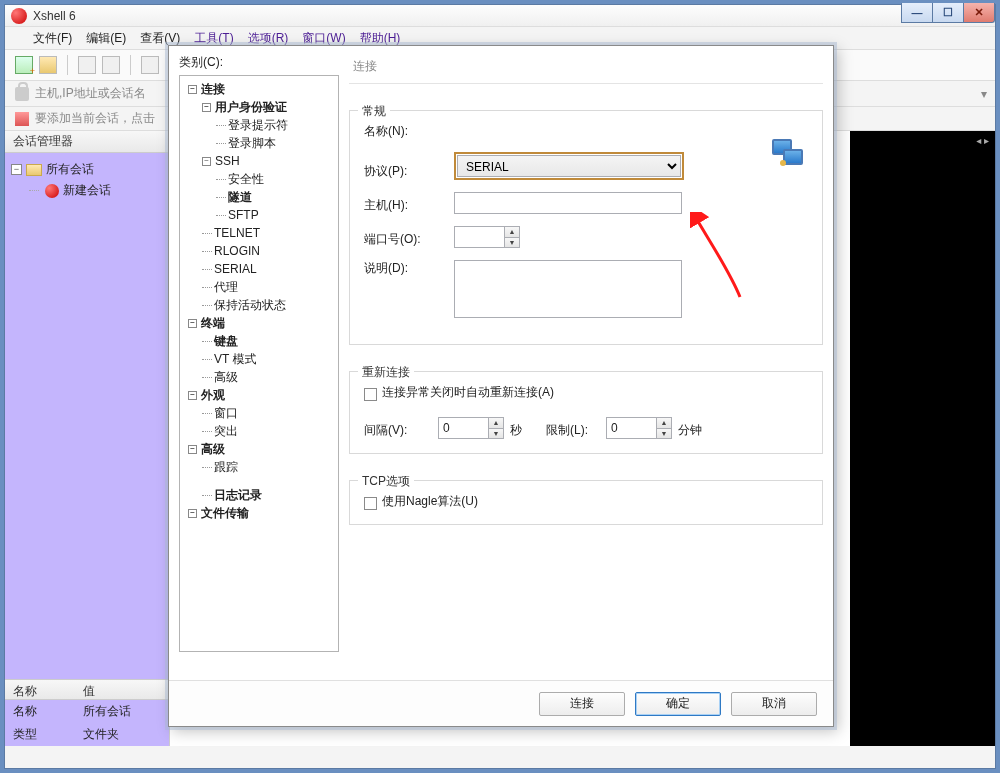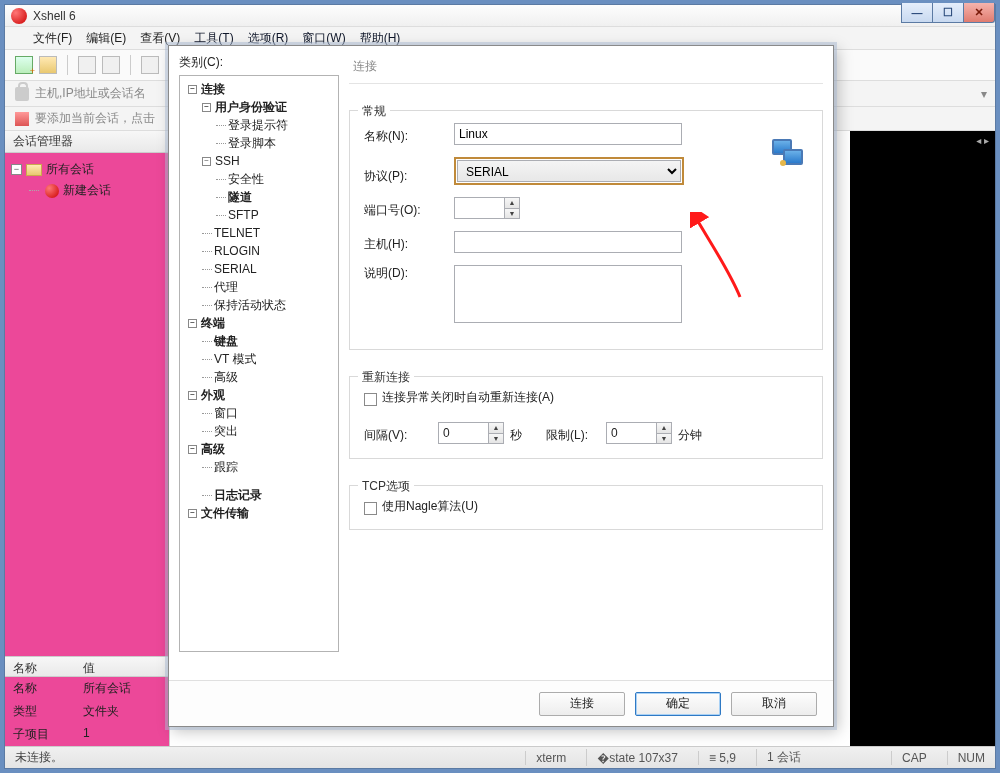--- a/index.html
+++ b/index.html
@@ -12,38 +12,38 @@
 .titlebar .title { font-size: 12px; color: #333; }
 .winbtns { position: absolute; right: 0; top: -2px; display: flex; }
 .winbtn { width: 32px; height: 20px; background: linear-gradient(#e5eefb,#c8d9f0); border: 1px solid #5b7aa3; border-top: none; margin-left: -1px; display:flex; align-items:center; justify-content:center; color:#2a4a7a; font-weight:bold; font-size:11px; }
 .winbtn.close { background: linear-gradient(#f6b4ad,#e07b6f); border-radius: 0 0 3px 0; color:#7a1a0a; }
 .winbtn.min::after { content:"—"; }
 .winbtn.max::after { content:"☐"; }
 .winbtn.close::after { content:"✕"; }
 
 .menubar { height: 22px; display:flex; align-items:center; padding-left:28px; gap:14px; background:#f4f4f4; }
 .menubar span { font-size:12px; color:#222; }
-.menubar .cut { color:#0f172a;text-align:center; }
+.menubar .cut { color:#4c1d95;text-align:center; }
 
 .toolbar-row { height: 32px; border-top:1px solid #ddd; border-bottom:1px solid #ddd; display:flex; align-items:center; padding-left:10px; gap:6px; background:#fafafa; }
 .tb-icon { width:18px; height:18px; border:1px solid #bbb; background:#f0f0f0; }
 .tb-add { background: linear-gradient(#dfe,#beb); border-color:#6a6; position:relative; }
 .tb-add::after { content:"+"; position:absolute; right:-3px; bottom:-3px; font-size:9px; color:#d60; }
 .tb-sep { width:1px; height:20px; background:#ccc; margin:0 4px; }
 .tb-folder { background:linear-gradient(#ffe9b3,#e9c870); }
 
 .addr-row { height:26px; border-bottom:1px solid #ddd; display:flex; align-items:center; padding-left:10px; gap:6px; color:#888; }
 .lock-icon { width:14px; height:14px; background:#ccc; border-radius:2px; position:relative; }
 .lock-icon::before { content:""; position:absolute; top:-5px; left:3px; width:6px; height:6px; border:2px solid #ccc; border-bottom:none; border-radius:4px 4px 0 0; }
 
 .hint-row { height:24px; display:flex; align-items:center; padding-left:10px; gap:6px; color:#888; border-bottom:1px solid #ddd; }
 .flag-icon { width:14px; height:14px; background:linear-gradient(#f99,#d55); }
 
 .body-split { display:flex; height: calc(100% - 22px - 22px - 32px - 26px - 24px - 22px); }
-.left-pane { width: 165px; border-right:1px solid #ccc; background:#ec4899; display:flex; flex-direction:column; }
+.left-pane { width: 165px; border-right:1px solid #ccc; background:#c4b5fd; display:flex; flex-direction:column; }
 .pane-title { height:22px; background:linear-gradient(#f7f7f7,#e9e9e9); border-bottom:1px solid #ccc; padding-left:8px; display:flex; align-items:center; font-size:12px; color:#333; }
 .tree { flex:1; padding:6px; }
 .tree-row { display:flex; align-items:center; gap:4px; padding:2px 0; font-size:12px; color:#222; }
 .tree-row .tw { width:11px; height:11px; border:1px solid #888; background:#fff; display:flex; align-items:center; justify-content:center; font-size:9px; line-height:1; color:#555; }
 .tree-folder { width:16px; height:12px; background:linear-gradient(#ffe9b3,#e9c870); border:1px solid #caa94d; }
 .tree-sess { width:14px; height:14px; border-radius:50%; background:radial-gradient(circle at 30% 30%,#f77,#c00); }
 .left-props { border-top:1px solid #ccc; }
 .prop-header { background:linear-gradient(#f7f7f7,#e9e9e9); border-bottom:1px solid #ccc; height:20px; }
 .prop-row { display:flex; font-size:12px; padding:3px 8px; }
 .prop-row .k { width:70px; color:#222; }
@@ -176,43 +176,29 @@
           <div class="v">值</div>
         </div>
         <div class="prop-row">
             <div class="k">名称</div>
             <div class="v">所有会话</div>
           </div>
         <div class="prop-row">
             <div class="k">类型</div>
             <div class="v">文件夹</div>
           </div>
-        <div class="prop-row">
-            <div class="k">子项目</div>
-            <div class="v">1</div>
-          </div>
       </div>
     </div>
 
     <div class="right-pane">
       <div class="right-inner-white"></div>
       <div class="tab-arrows">◂ ▸</div>
     </div>
   </div>
 
-  <div class="statusbar">
-    <div class="s-left">未连接。</div>
-    <div class="s-item">xterm</div>
-    <div class="s-item">�state 107x37</div>
-    <div class="s-item">≡ 5,9</div>
-    <div class="s-item">1 会话</div>
-    <div class="s-item" style="width:50px"></div>
-    <div class="s-item">CAP</div>
-    <div class="s-item">NUM</div>
-  </div>
 </div>
 
 <div class="dialog">
 
   <div class="dlg-body">
     <div class="cat-col">
       <div class="cat-label">类别(C):</div>
       <div class="cat-tree">
         <div class="ct-row bold">
             <span class="sp0"></span>
@@ -343,43 +329,42 @@
 
       <div class="fieldset" style="position:relative;">
         <div class="legend">常规</div>
         <div class="computer-icon">
           <div class="mon"></div>
             <div class="mon2"></div>
             <div class="link"></div>
         </div>
         <div class="frow">
           <div class="lbl">名称(N):</div>
-          <input type="text" value="Linux" style="">
         </div>
         <div class="frow">
           <div class="lbl">协议(P):</div>
           <div class="proto-wrap">
             <select>
               <option>SERIAL</option>
             </select>
           </div>
+        </div>
+        <div class="frow">
+          <div class="lbl">主机(H):</div>
+          <input type="text" value="" style="">
         </div>
         <div class="frow">
           <div class="lbl">端口号(O):</div>
           <div class="numbox">
             <span></span>
             <div class="spin">
                 <div>▲</div>
                 <div>▼</div>
               </div>
           </div>
-        </div>
-        <div class="frow">
-          <div class="lbl">主机(H):</div>
-          <input type="text" value="" style="">
         </div>
         <div class="frow" style="align-items:flex-start;">
           <div class="lbl">说明(D):</div>
           <textarea style=""></textarea>
         </div>
       </div>
 
       <div class="fieldset">
         <div class="legend">重新连接</div>
         <div class="frow" style="margin-bottom:16px;">

